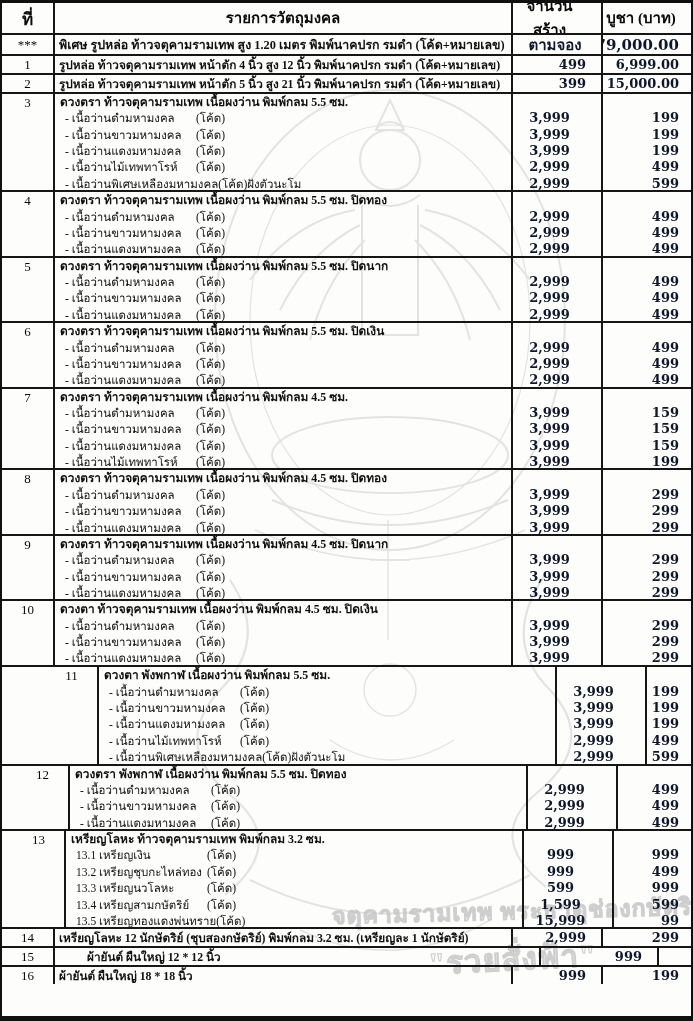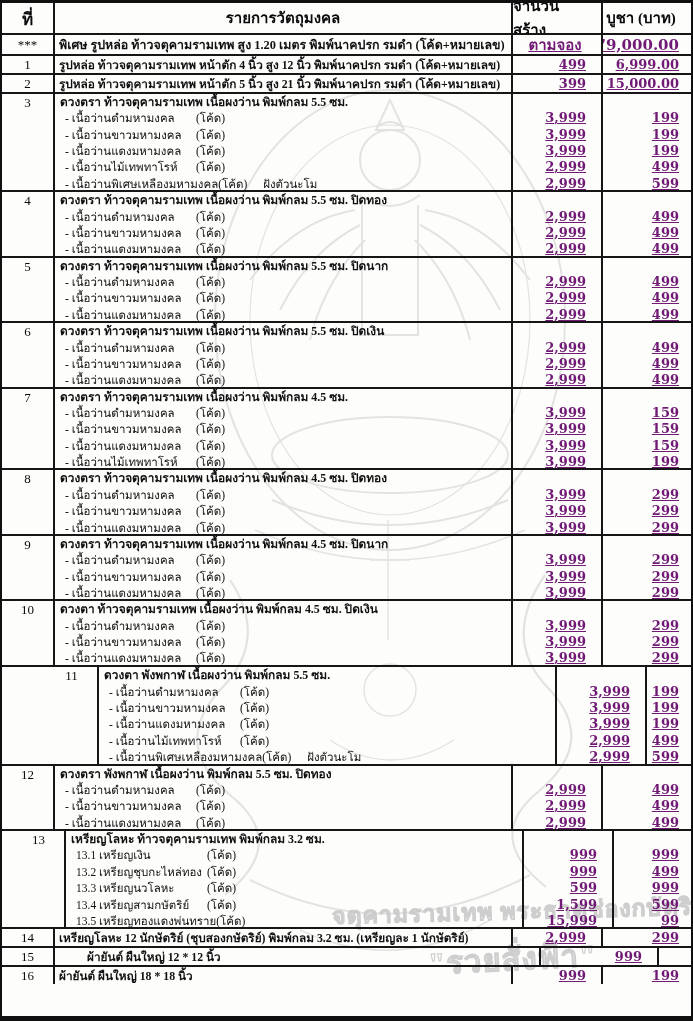--- a/index.html
+++ b/index.html
@@ -32,34 +32,34 @@
   .row{border-top:2px solid #161616;flex:0 0 auto;}
   .no-cell{text-align:center;font-size:13px;color:#0a0a0a;}
   .single .no-cell{display:flex;align-items:center;justify-content:center;}
   .group .no-cell{padding-top:1px;}
   .desc-cell{color:#101010;}
   .single .desc-cell{display:flex;align-items:center;padding-left:4px;
                      font-size:11.8px;font-weight:600;white-space:nowrap;}
   .premium .desc-cell{font-size:12.4px;font-weight:700;}
 
   .num-cell{font-family:"DejaVu Serif",serif;font-weight:bold;font-size:13px;
-            color:#701a75;text-align:right;text-decoration:underline;}
-  .qty-cell{padding-right:15px;}
+            color:#0f172a;text-align:right;}
+  .qty-cell{padding-right:15px;text-align:center;}
   .price-cell{padding-right:12px;}
   .single .num-cell{display:flex;align-items:center;justify-content:flex-end;}
   .premium .qty-cell{font-family:"Liberation Serif",serif;font-size:15px;justify-content:center;padding-right:4px;}
   .premium .price-cell{font-size:15px;}
 
   
   .gline{height:16.37px;line-height:16.37px;white-space:nowrap;}
   .title-line{padding-left:5px;font-size:11.9px;font-weight:600;}
   .item-line{padding-left:10px;font-size:11.5px;font-weight:500;}
   .item-label{display:inline-block;min-width:131px;}
   .item-code{display:inline-block;}
-  .item-note{margin-left:16px;}
+  .item-note{}
   .num-line{font-size:13px;}
 </style>
 </head>
 <body>
 
 <div class="page">
 
   <div class="watermark">
     <svg width="693" height="1021" viewBox="0 0 693 1021">
       <g fill="none" stroke="#cecece" stroke-width="2" opacity="0.55">
@@ -311,21 +311,21 @@
           </div>
           <div class="cell num-cell price-cell">
             <div class="gline"></div>
             <div class="gline num-line">199</div>
             <div class="gline num-line">199</div>
             <div class="gline num-line">199</div>
             <div class="gline num-line">499</div>
             <div class="gline num-line">599</div>
           </div>
         </div>
-        <div class="grid-row row group" style="height: 65.48px;">
+        <div class="grid-row row group" style="height: 65.48px; padding-left: 15px;">
           <div class="cell no-cell">12</div>
           <div class="cell desc-cell">
             <div class="gline title-line">ดวงตรา พังพกาฬ เนื้อผงว่าน พิมพ์กลม 5.5 ซม. ปิดทอง</div>
             <div class="gline item-line"><span class="item-label">- เนื้อว่านดำมหามงคล</span><span class="item-code">(โค้ด)</span></div>
             <div class="gline item-line"><span class="item-label">- เนื้อว่านขาวมหามงคล</span><span class="item-code">(โค้ด)</span></div>
             <div class="gline item-line"><span class="item-label">- เนื้อว่านแดงมหามงคล</span><span class="item-code">(โค้ด)</span></div>
           </div>
           <div class="cell num-cell qty-cell">
             <div class="gline"></div>
             <div class="gline num-line">2,999</div>

